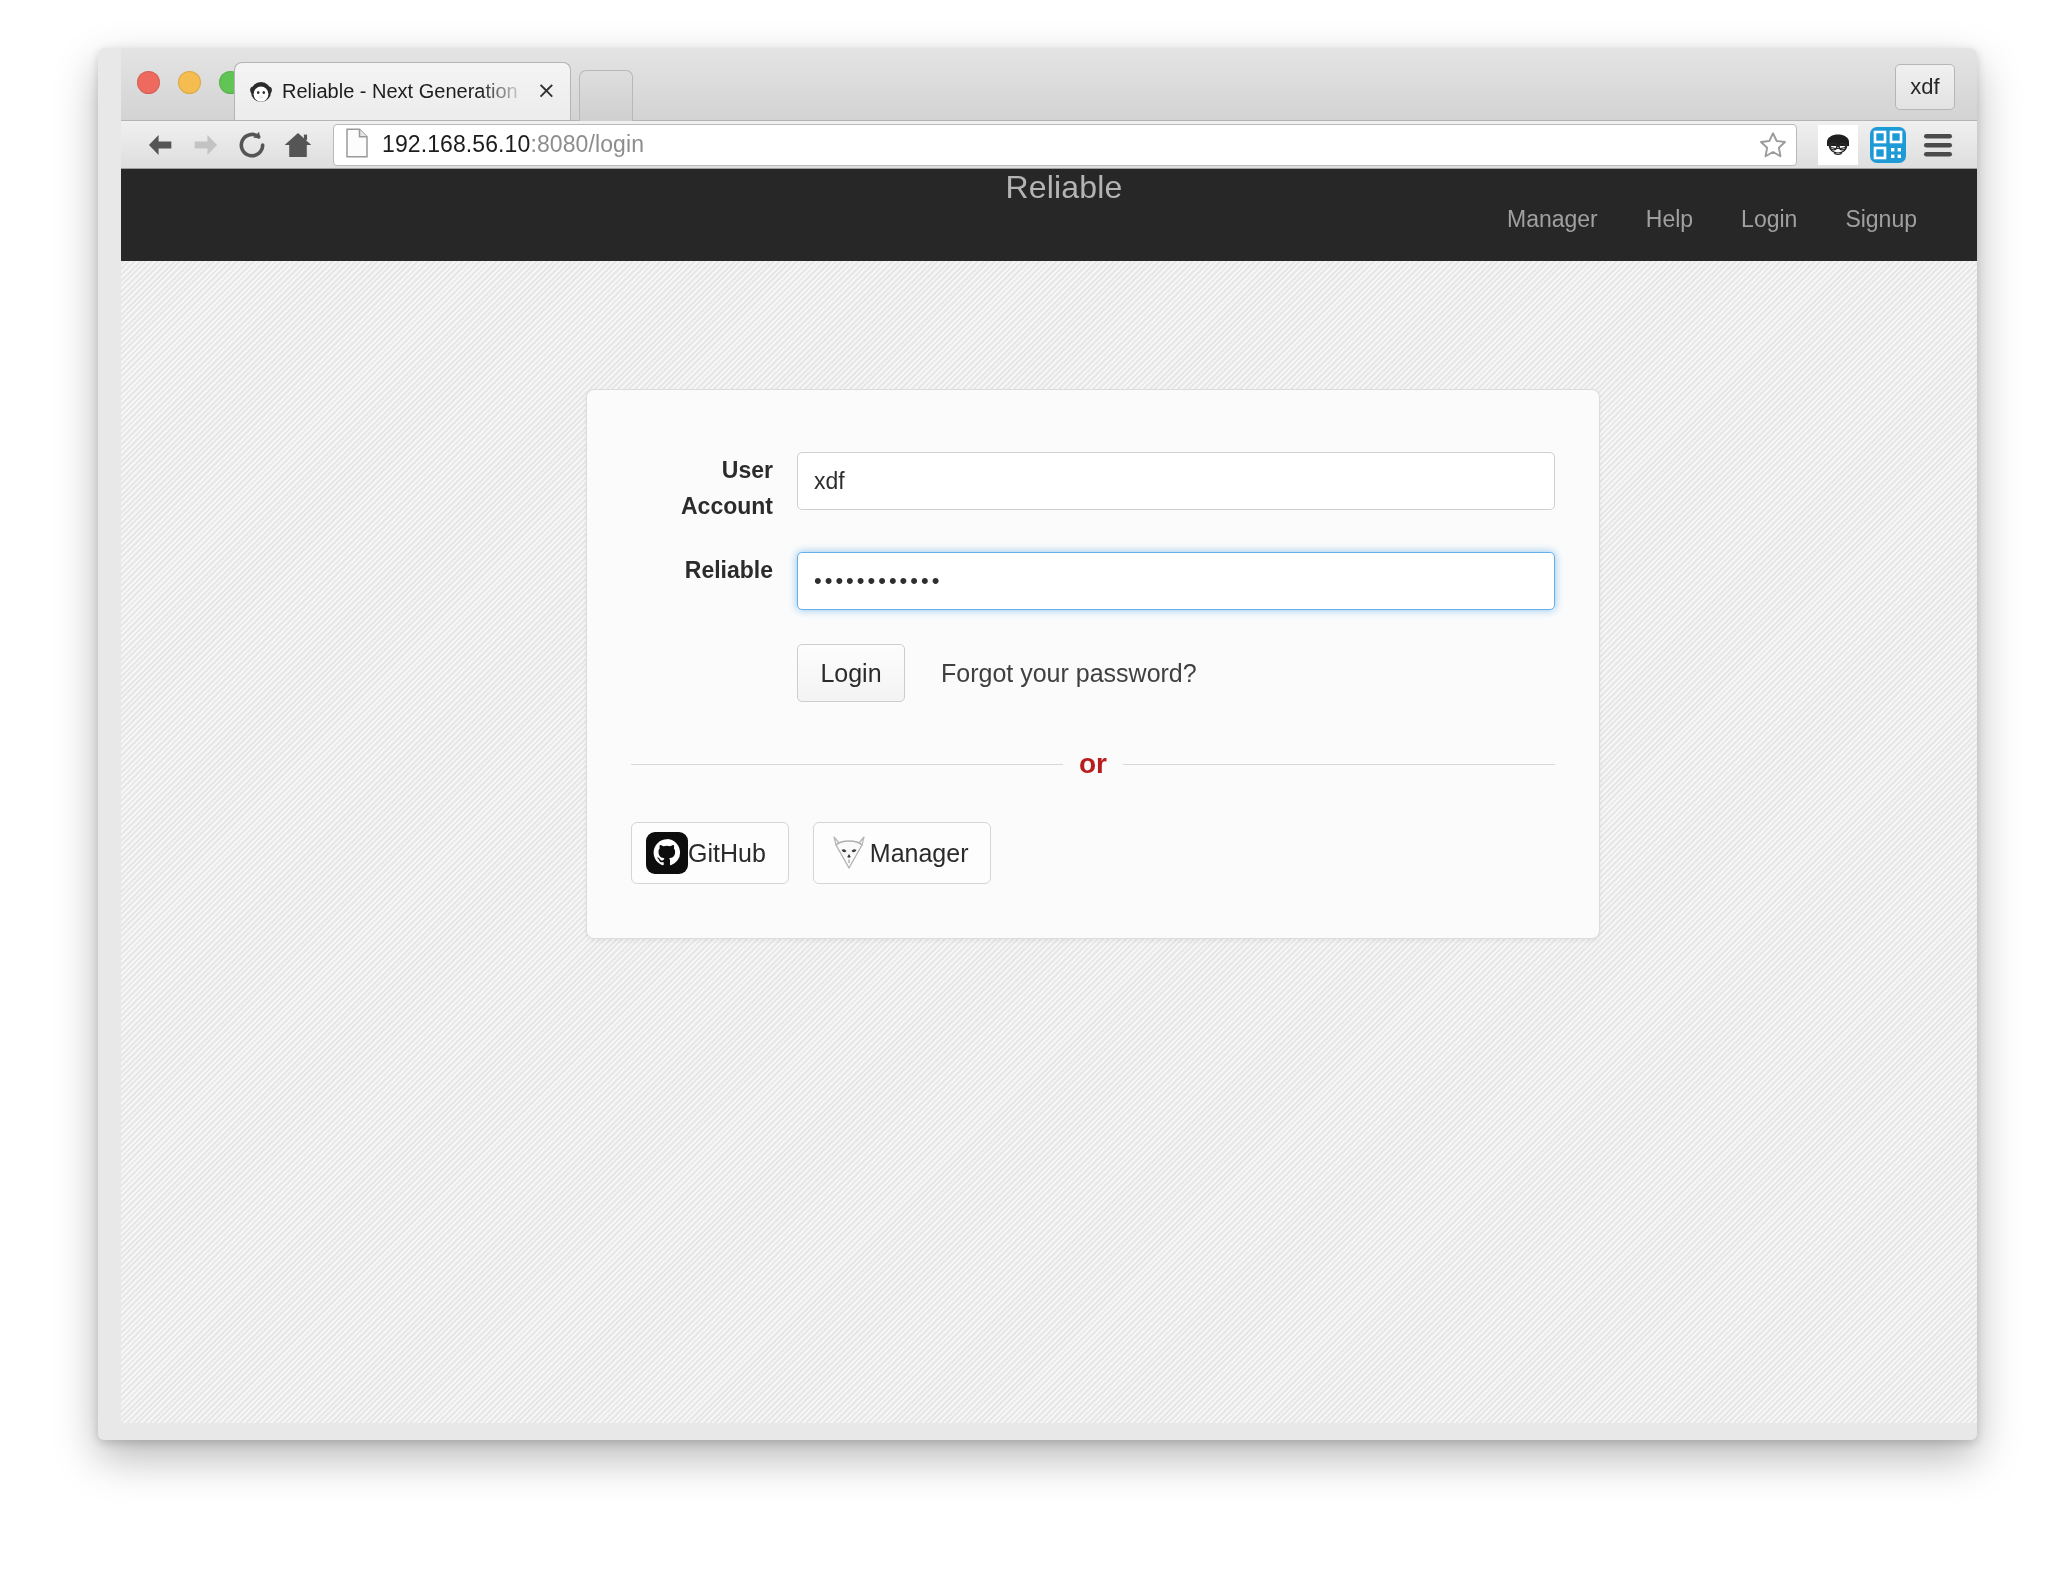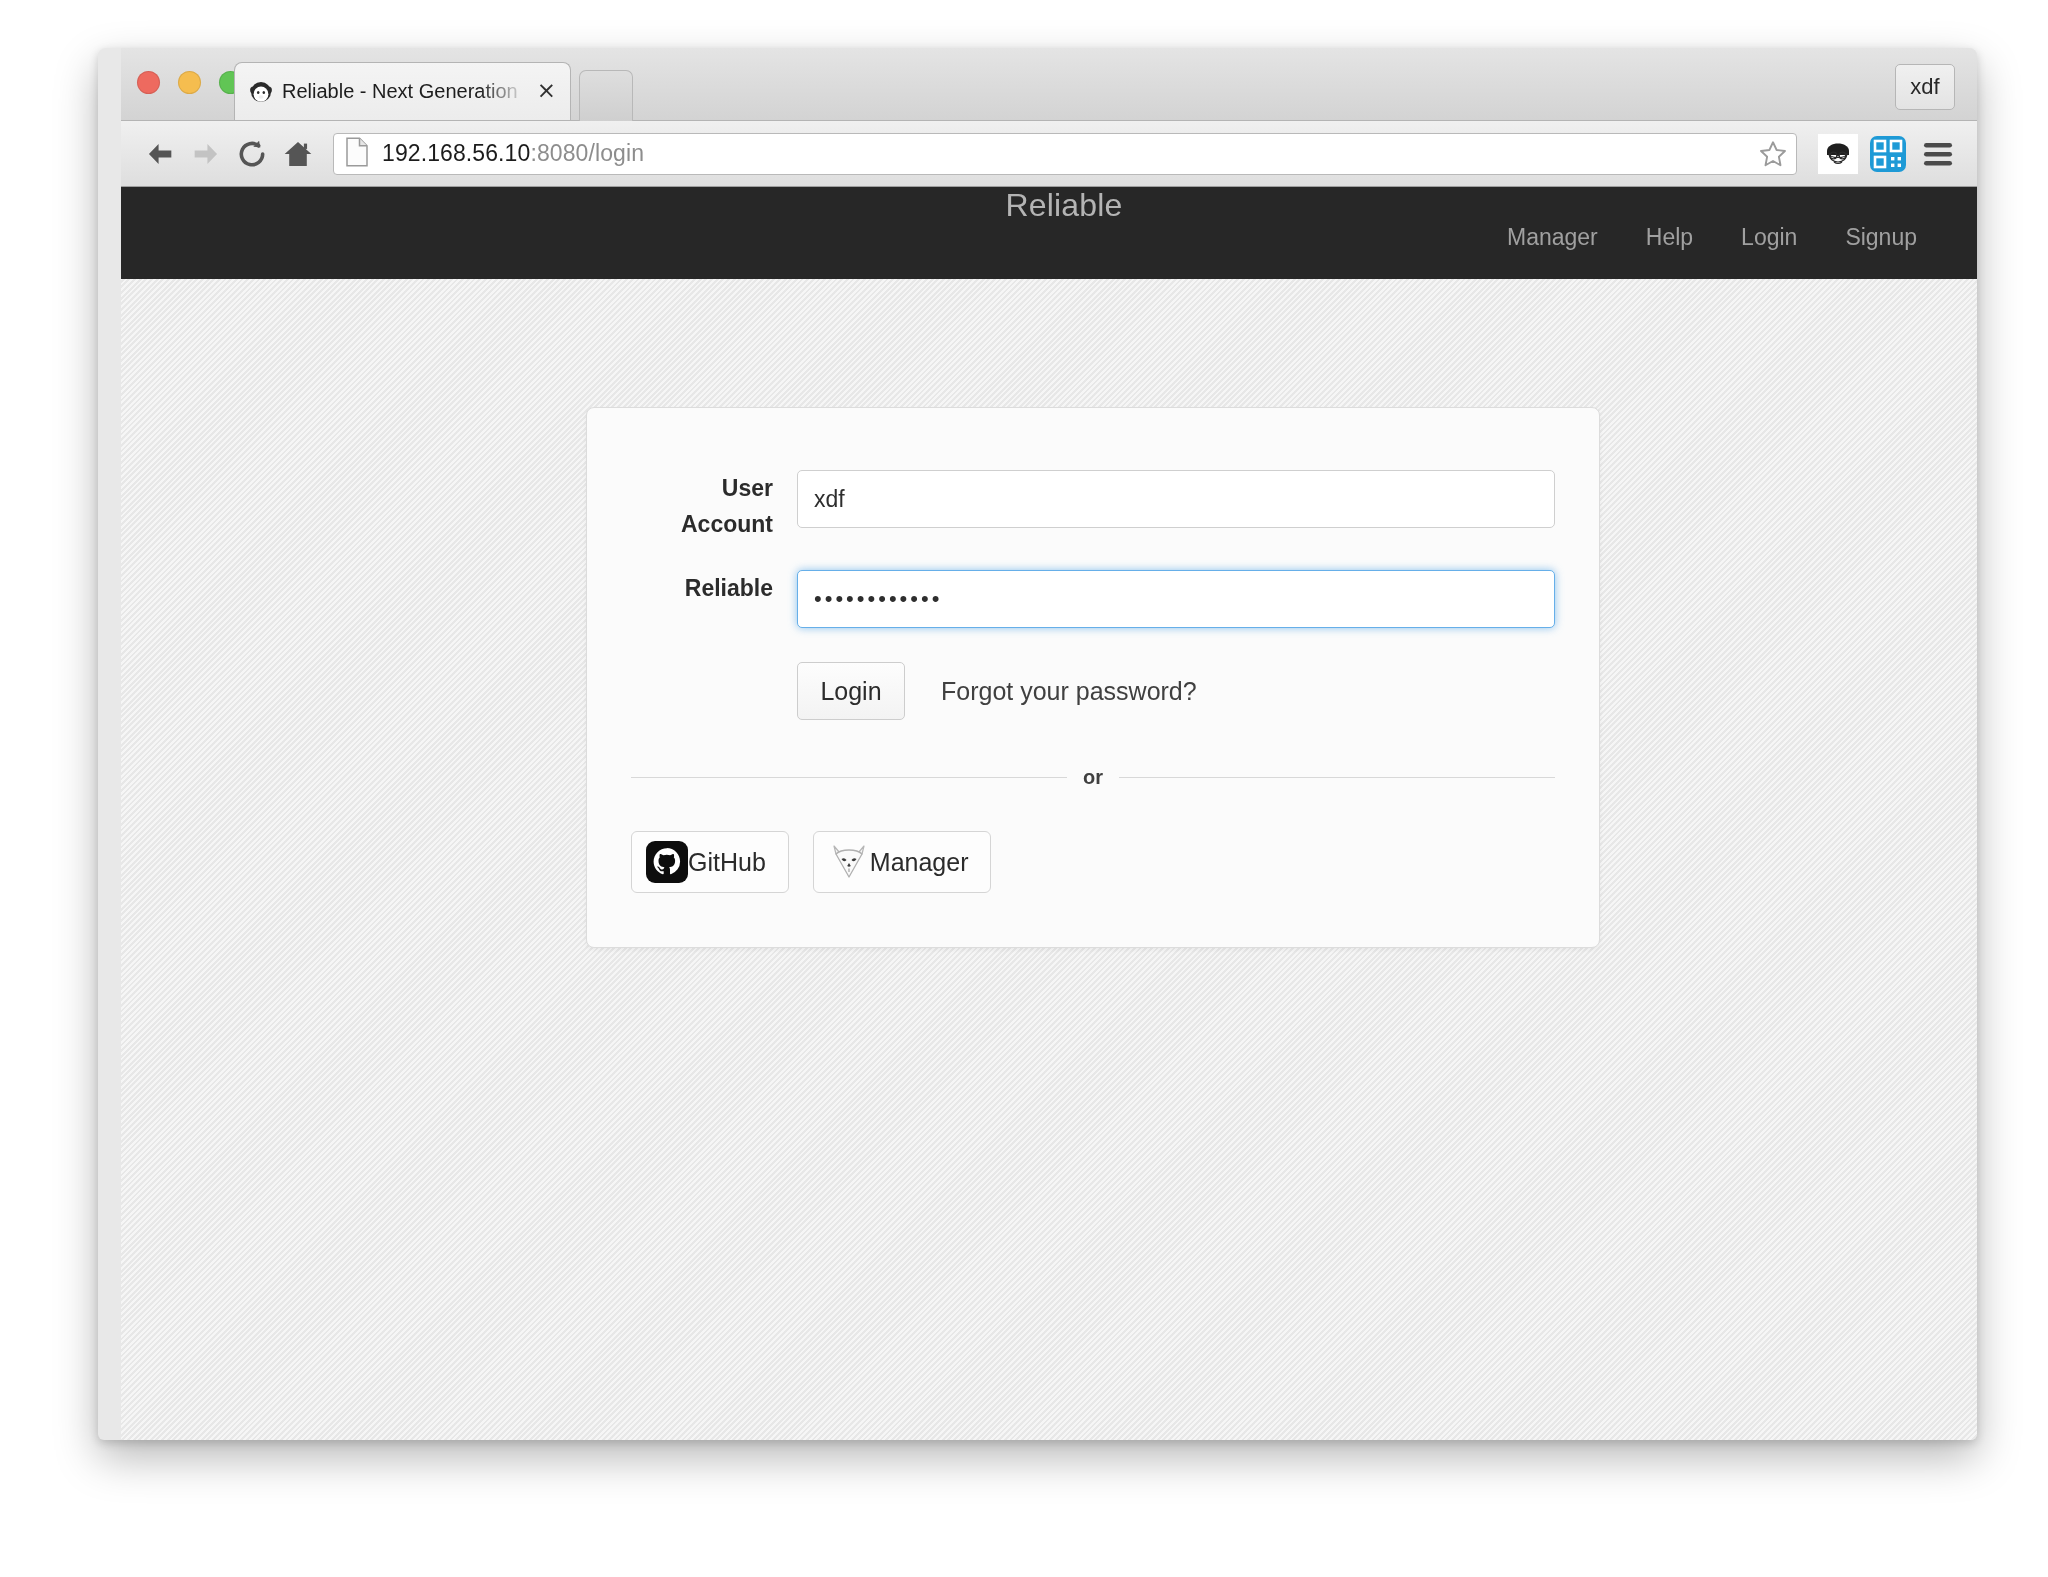--- a/index.html
+++ b/index.html
@@ -110,21 +110,21 @@
     display: flex;
     align-items: center;
     justify-content: center;
     font-size: 22px;
     color: #272727;
   }
 
   
   #toolbar {
     position: relative;
-    height: 66px;
+    height: 48px;
     background: linear-gradient(#f0f0f0, #dedede);
     border-bottom: 1px solid #9e9e9e;
     display: flex;
     align-items: center;
     padding: 0 16px;
     box-sizing: border-box;
   }
   .nav-btn {
     width: 46px; height: 46px;
     display: flex; align-items: center; justify-content: center;
@@ -280,23 +280,23 @@
     display: flex;
     align-items: center;
     margin-top: 46px;
   }
   .divider-line {
     flex: 1 1 auto;
     height: 1px;
     background: #d8d8d8;
   }
   #or-label {
-    font-size: 20px;
+    font-size: 28px;
     font-weight: bold;
-    color: #404040;
+    color: #b91c1c;
     padding: 0 16px;
   }
 
   #oauth-row {
     display: flex;
     gap: 24px;
     margin-top: 42px;
   }
   .oauth-btn {
     height: 62px;

